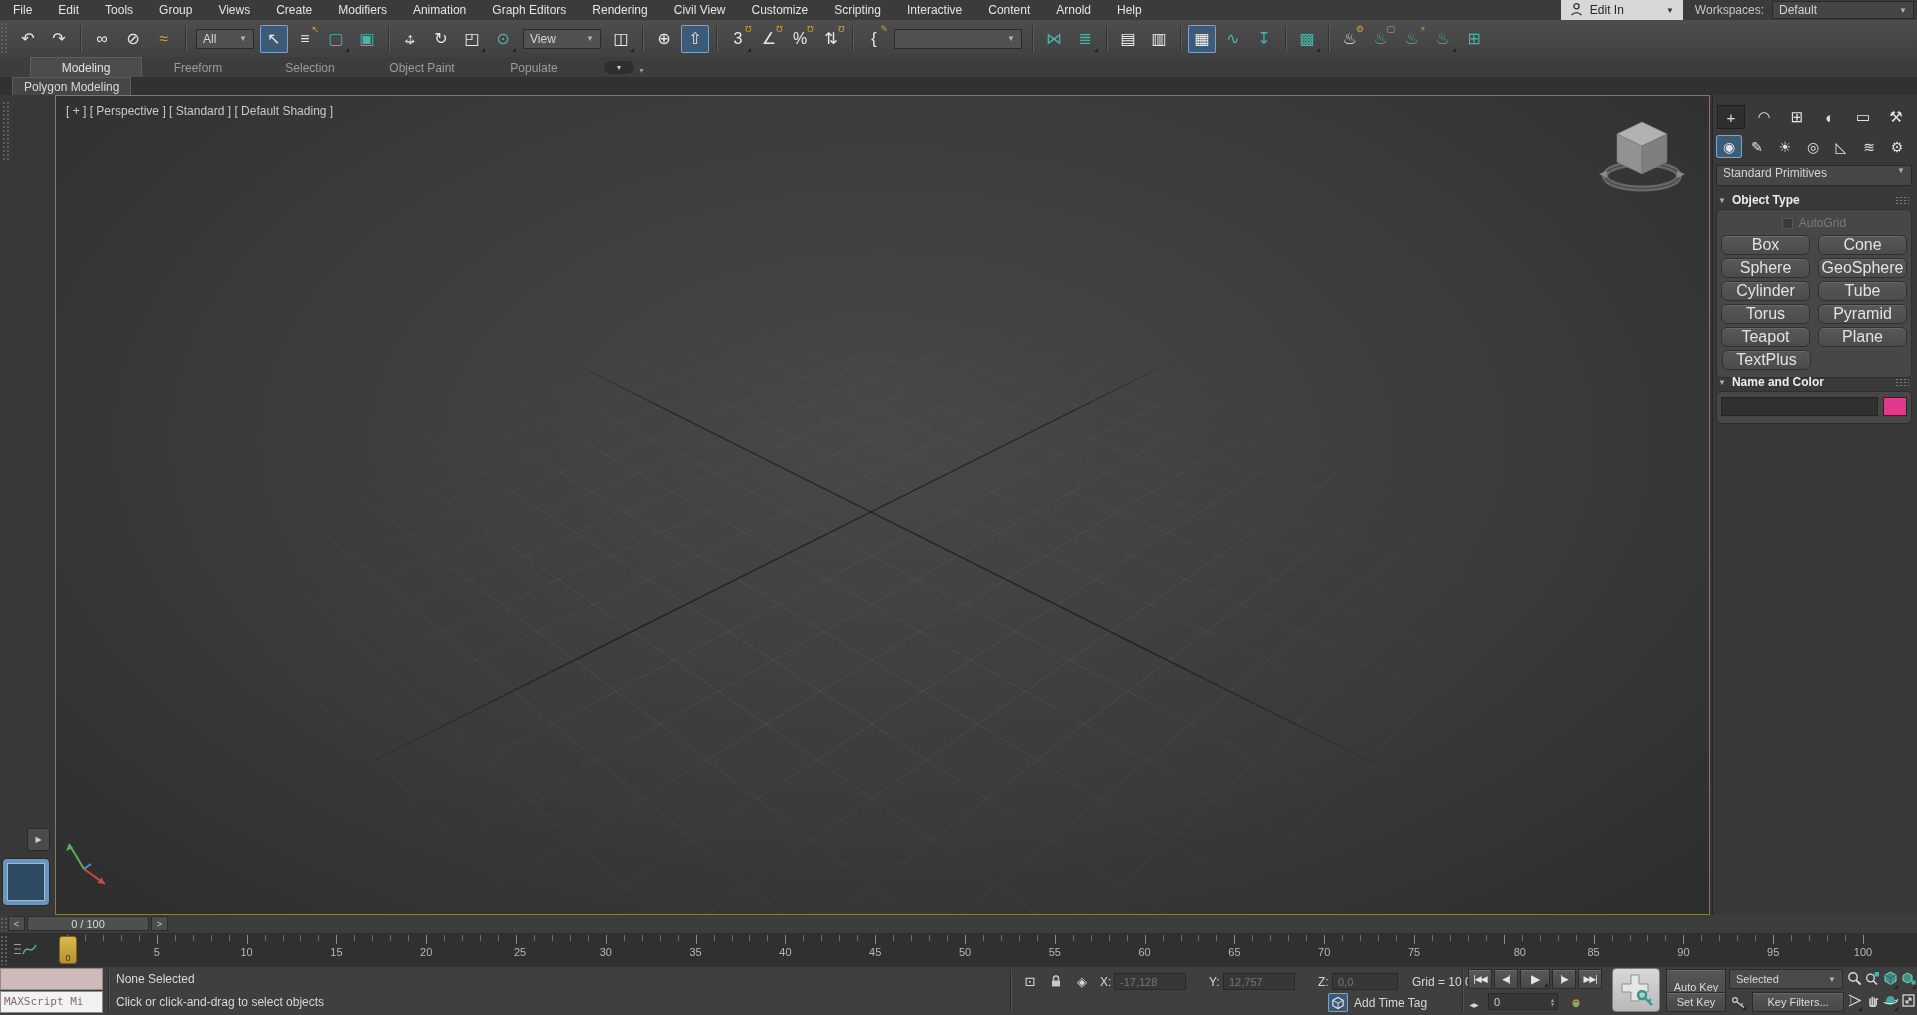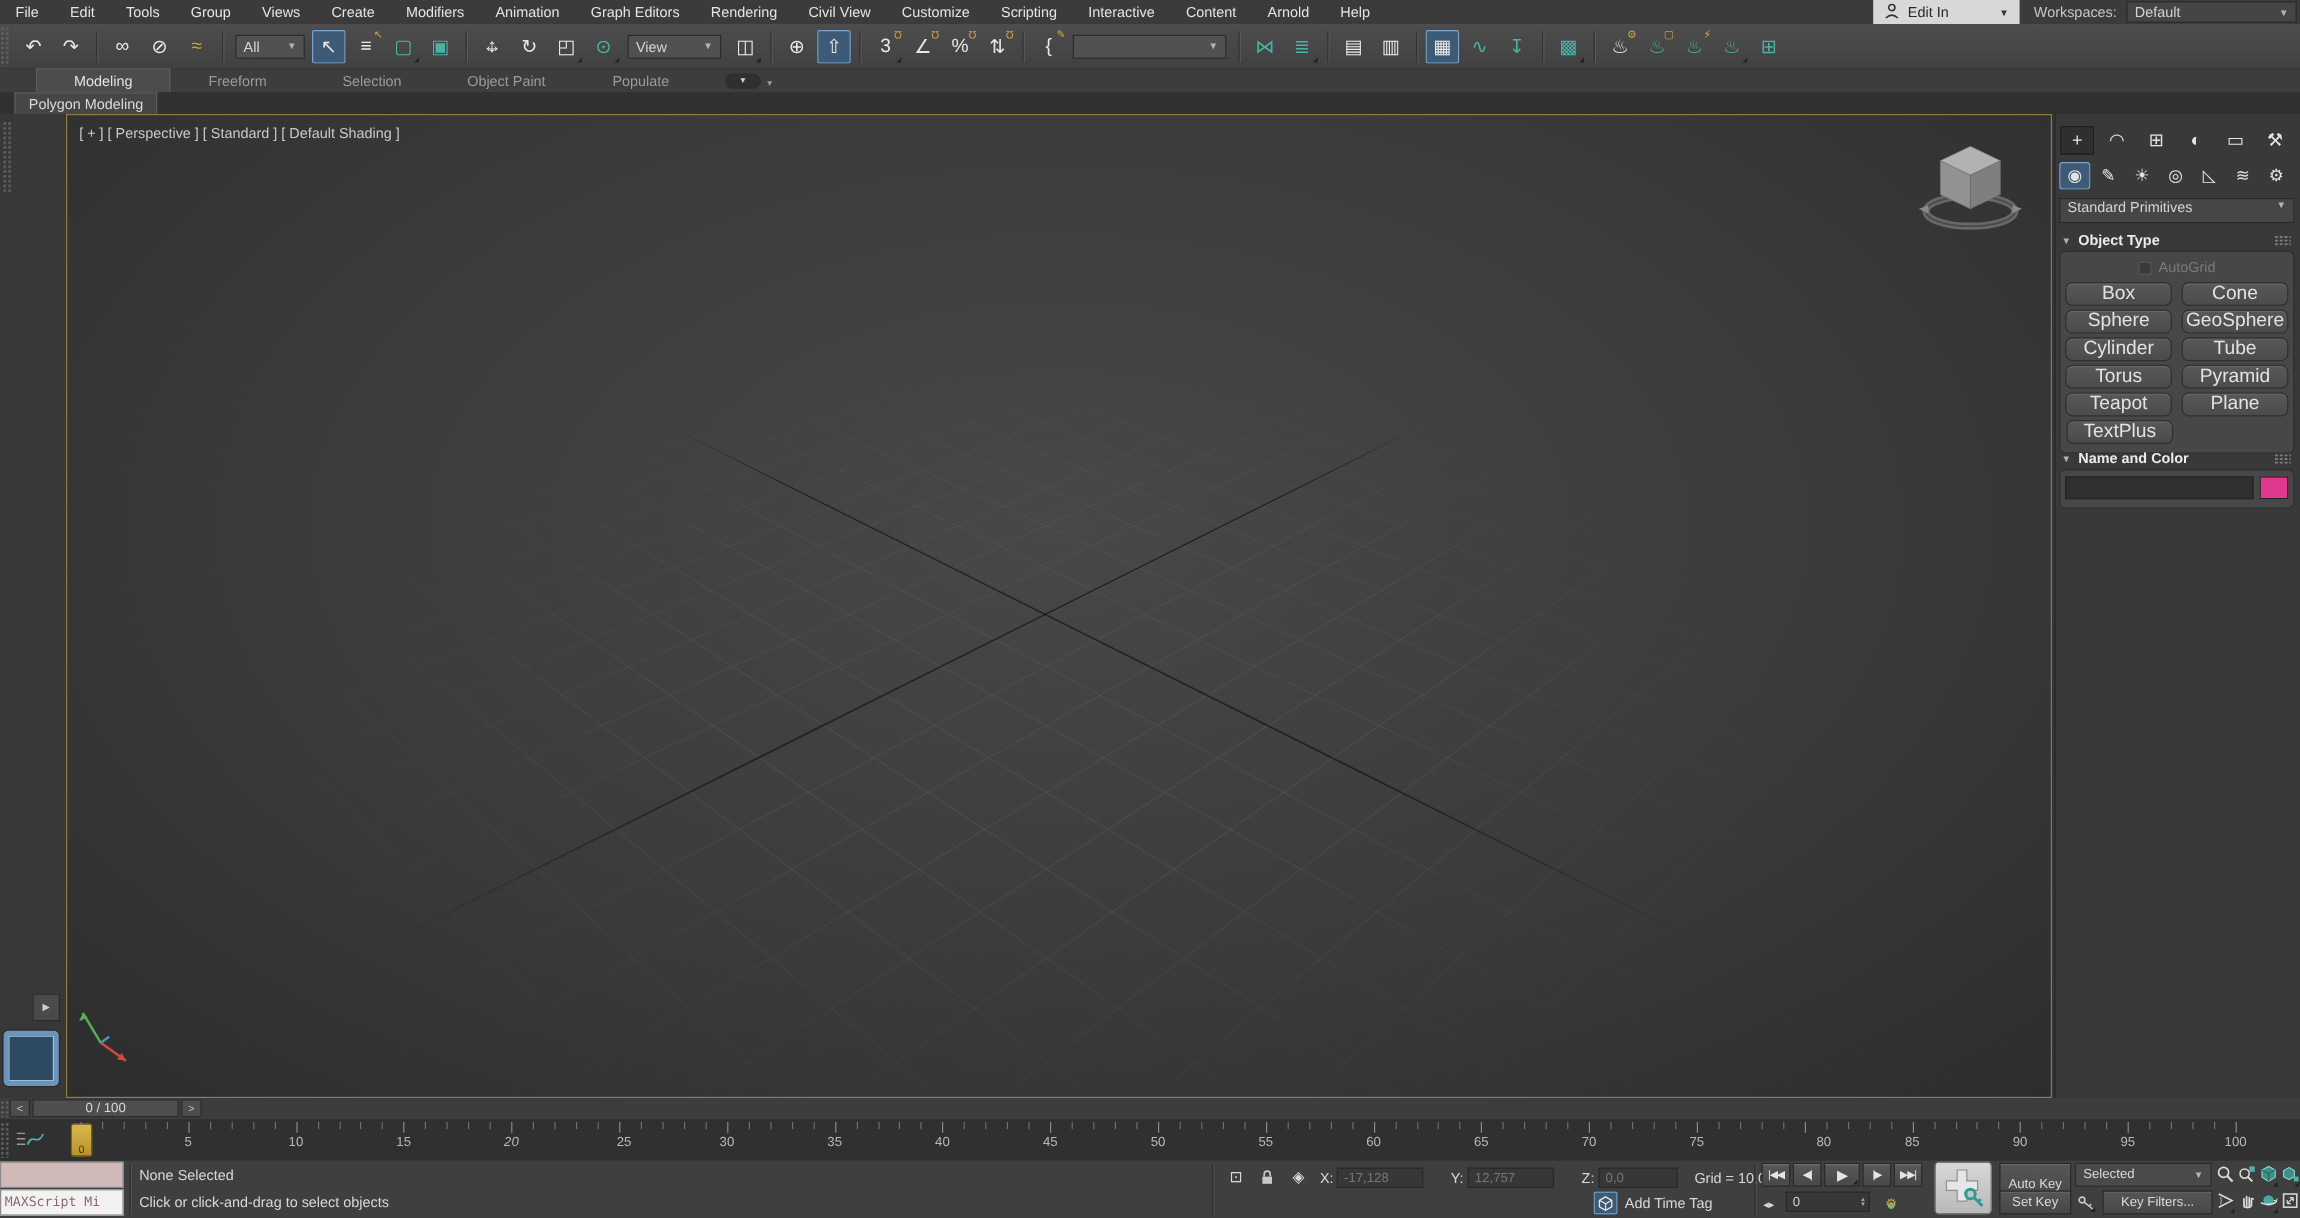--- a/index.html
+++ b/index.html
@@ -485,21 +485,21 @@
         <div class="tick minor" style="left: 282.52px;"></div>
         <div class="tick minor" style="left: 300.48px;"></div>
         <div class="tick minor" style="left: 318.44px;"></div>
         <div class="tick major" style="left: 336.4px;"></div>
         <div class="tick-label" style="left: 336.4px;">15</div>
         <div class="tick minor" style="left: 354.36px;"></div>
         <div class="tick minor" style="left: 372.32px;"></div>
         <div class="tick minor" style="left: 390.28px;"></div>
         <div class="tick minor" style="left: 408.24px;"></div>
         <div class="tick major" style="left: 426.2px;"></div>
-        <div class="tick-label" style="left: 426.2px; font-style: italic;">20</div>
+        <div class="tick-label" style="left: 426.2px;">20</div>
         <div class="tick minor" style="left: 444.16px;"></div>
         <div class="tick minor" style="left: 462.12px;"></div>
         <div class="tick minor" style="left: 480.08px;"></div>
         <div class="tick minor" style="left: 498.04px;"></div>
         <div class="tick major" style="left: 516px;"></div>
         <div class="tick-label" style="left: 520px;">25</div>
         <div class="tick minor" style="left: 533.96px;"></div>
         <div class="tick minor" style="left: 551.92px;"></div>
         <div class="tick minor" style="left: 569.88px;"></div>
         <div class="tick minor" style="left: 587.84px;"></div>

